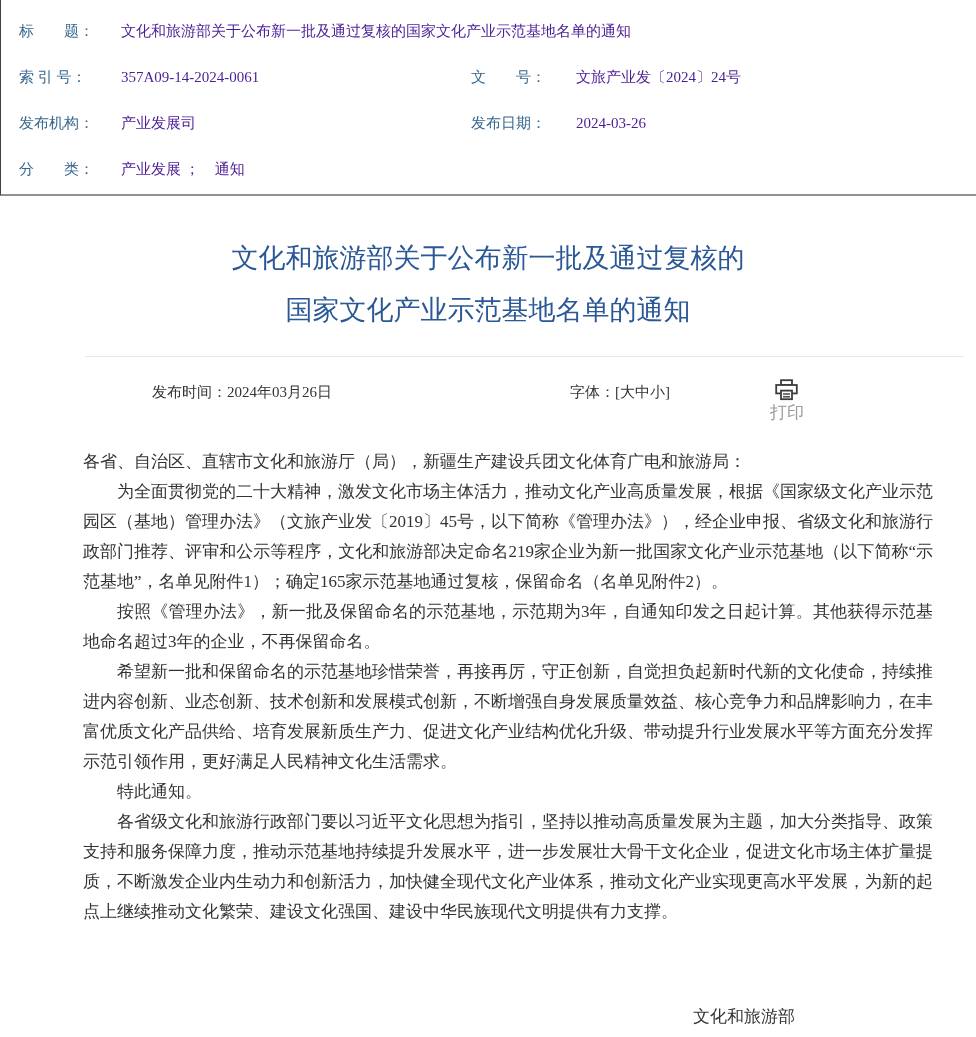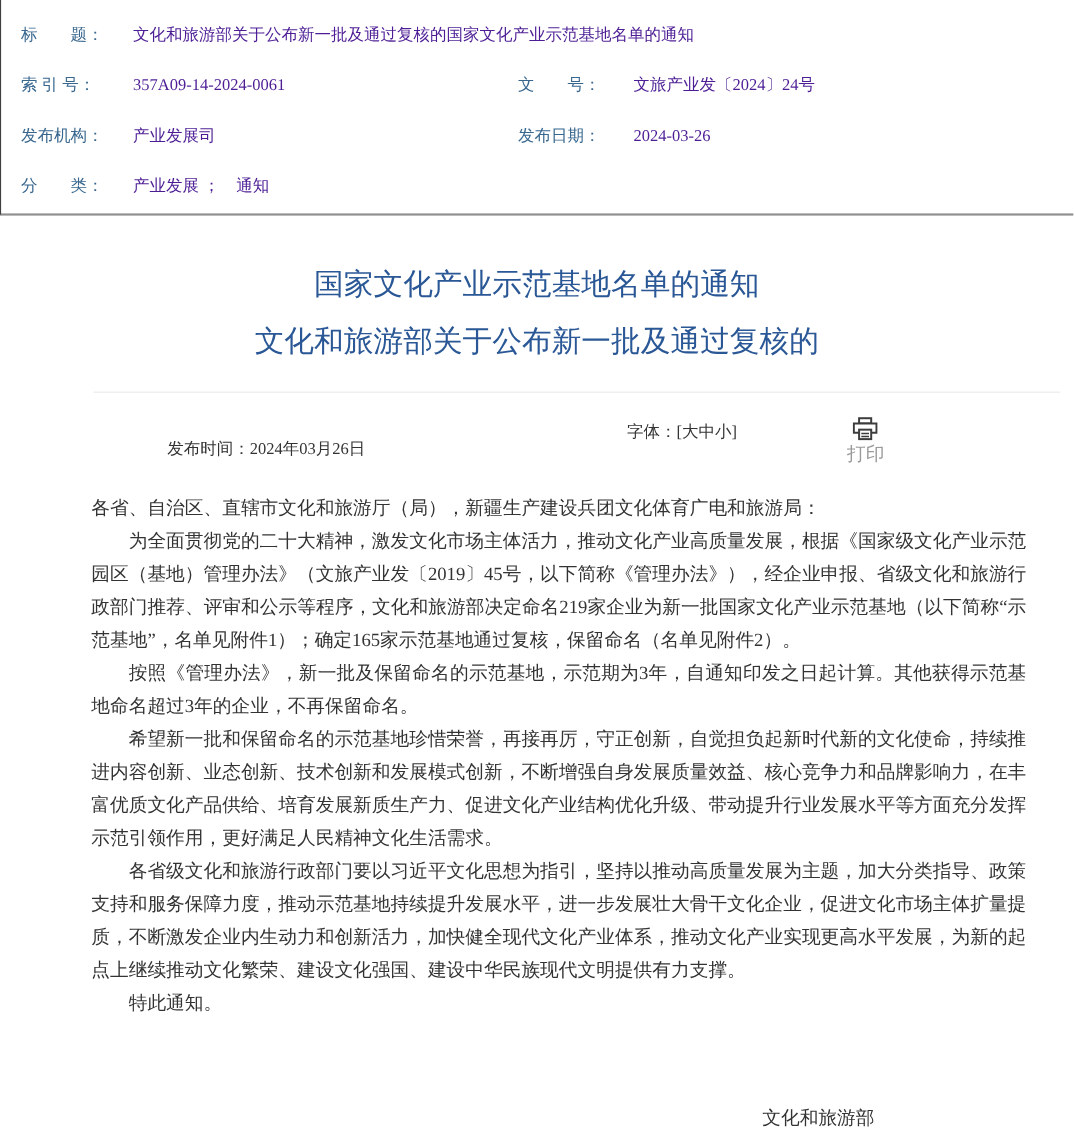--- a/index.html
+++ b/index.html
@@ -28,21 +28,21 @@
 
   
   .doc-title { margin-top: 36px; text-align: center; color: #2a5796;
                font-size: 27px; font-weight: normal; line-height: 52px; }
   .doc-title span { display: block; }
 
   .divider { border: none; border-top: 1px solid #e9e9e9;
              margin: 20px 12px 0 85px; height: 0; }
 
   .info-line { position: relative; height: 22px; margin-top: 26px; font-size: 15px; color: #333; }
-  .publish-time { position: absolute; left: 152px; top: 16px; text-align: center; }
+  .publish-time { position: absolute; left: 152px; top: 0; text-align: center; }
   .font-size-widget { position: absolute; left: 570px; top: 0; cursor: pointer; }
   .print-button { position: absolute; left: 768px; top: -4px; display: inline-flex;
                   align-items: center; cursor: pointer; flex-direction: column; }
   .print-button svg { display: block; }
   .print-label { color: #9a9a9a; font-size: 17px; margin-left: 2px; }
 
   .doc-body { margin-top: 42px; padding: 0 43px 0 83px;
               font-size: 17px; line-height: 30px; color: #333333; }
   .doc-body p { text-indent: 2em; text-align: justify; }
   .doc-body p.salutation { text-indent: 0; }
@@ -82,22 +82,22 @@
   </div>
   <div class="meta-row">
     <div class="meta-cell left">
       <span class="meta-label">分　　类：</span>
       <span class="meta-value">产业发展 ；　通知</span>
     </div>
   </div>
 </div>
 
 <h1 class="doc-title">
+  <span>文化和旅游部关于公布新一批及通过复核的</span>
   <span>国家文化产业示范基地名单的通知</span>
-  <span>文化和旅游部关于公布新一批及通过复核的</span>
 </h1>
 
 <hr class="divider">
 
 <div class="info-line">
   <span class="publish-time">发布时间：2024年03月26日</span>
   <span class="font-size-widget">字体：[大中小]</span>
   <span class="print-button">
     <span>
       <svg width="23" height="22" viewBox="0 0 23 22">
@@ -110,20 +110,20 @@
     </span>
     <span class="print-label">打印</span>
   </span>
 </div>
 
 <div class="doc-body">
   <p class="salutation">各省、自治区、直辖市文化和旅游厅（局），新疆生产建设兵团文化体育广电和旅游局：</p>
   <p>为全面贯彻党的二十大精神，激发文化市场主体活力，推动文化产业高质量发展，根据《国家级文化产业示范园区（基地）管理办法》（文旅产业发〔2019〕45号，以下简称《管理办法》），经企业申报、省级文化和旅游行政部门推荐、评审和公示等程序，文化和旅游部决定命名219家企业为新一批国家文化产业示范基地（以下简称“示范基地”，名单见附件1）；确定165家示范基地通过复核，保留命名（名单见附件2）。</p>
   <p>按照《管理办法》，新一批及保留命名的示范基地，示范期为3年，自通知印发之日起计算。其他获得示范基地命名超过3年的企业，不再保留命名。</p>
   <p>希望新一批和保留命名的示范基地珍惜荣誉，再接再厉，守正创新，自觉担负起新时代新的文化使命，持续推进内容创新、业态创新、技术创新和发展模式创新，不断增强自身发展质量效益、核心竞争力和品牌影响力，在丰富优质文化产品供给、培育发展新质生产力、促进文化产业结构优化升级、带动提升行业发展水平等方面充分发挥示范引领作用，更好满足人民精神文化生活需求。</p>
+  <p>特此通知。</p>
   <p>各省级文化和旅游行政部门要以习近平文化思想为指引，坚持以推动高质量发展为主题，加大分类指导、政策支持和服务保障力度，推动示范基地持续提升发展水平，进一步发展壮大骨干文化企业，促进文化市场主体扩量提质，不断激发企业内生动力和创新活力，加快健全现代文化产业体系，推动文化产业实现更高水平发展，为新的起点上继续推动文化繁荣、建设文化强国、建设中华民族现代文明提供有力支撑。</p>
-  <p>特此通知。</p>
 
   <div class="signature">
     <div>文化和旅游部</div>
     <div>2024年3月21日</div>
   </div>
 </div>
 
 </body></html>

